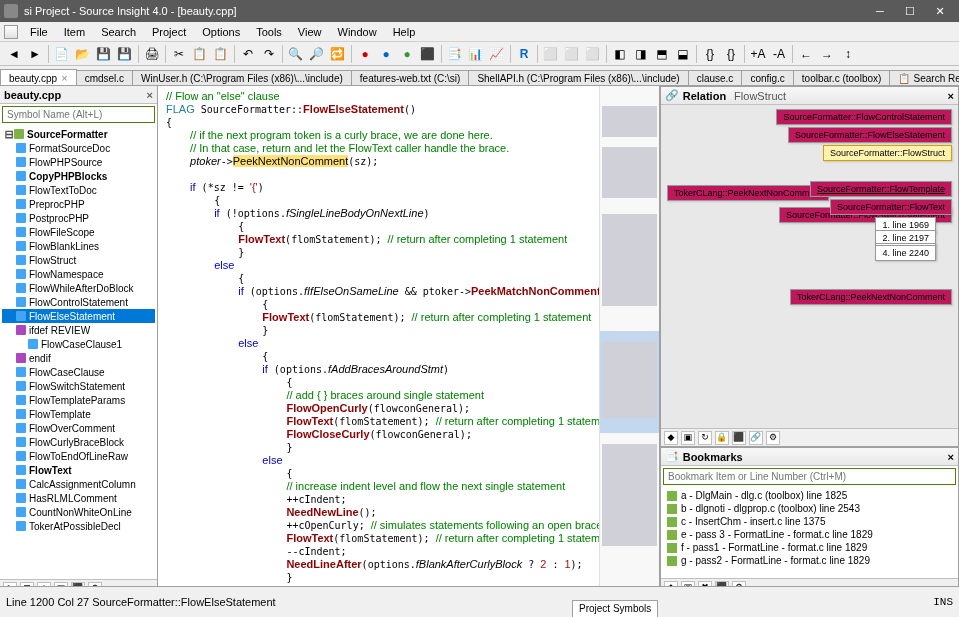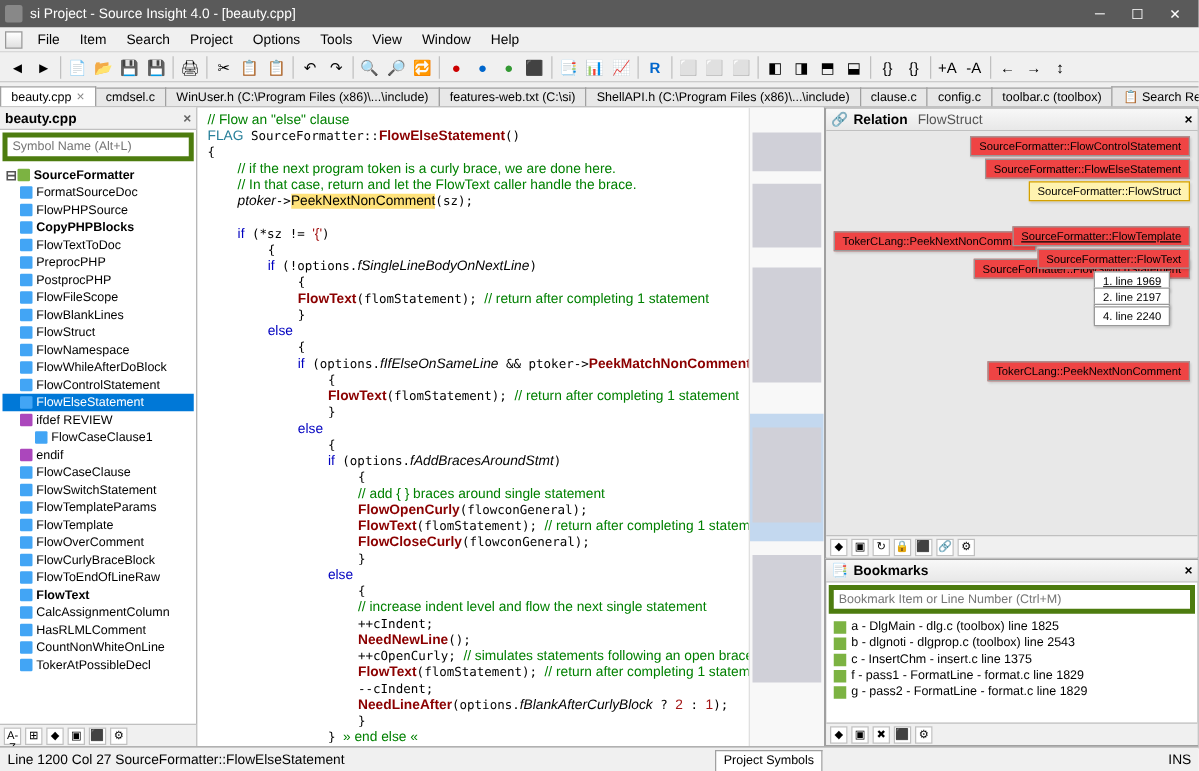--- a/index.html
+++ b/index.html
@@ -15,21 +15,21 @@
 .tbtn { width:20px; height:20px; border:1px solid transparent; display:flex; align-items:center; justify-content:center; font-size:12px; }
 .sep { width:1px; height:18px; background:#c0c0c0; margin:0 2px; }
 .tabbar { height:20px; background:#f0f0f0; display:flex; align-items:flex-end; border-bottom:1px solid #a0a0a0; overflow:hidden; }
 .tab { padding:2px 8px; border:1px solid #a0a0a0; border-bottom:none; background:#e8e8e8; margin-right:-1px; white-space:nowrap; font-size:10px; position:relative; top:1px; }
 .tab.active { background:#fff; z-index:1; }
 .tab .close { margin-left:4px; color:#888; }
 .main { display:flex; height:calc(100% - 106px); }
 .left { width:158px; display:flex; flex-direction:column; border-right:1px solid #a0a0a0; background:#fff; }
 .pheader { height:18px; background:#f0f0f0; border-bottom:1px solid #c0c0c0; display:flex; align-items:center; padding:0 4px; font-weight:bold; }
 .pheader .x { margin-left:auto; color:#666; }
-.searchbox { border:4px solid #4d7c0f; padding:2px 4px; margin:2px; font-size:10px; color:#888; }
+.searchbox { border:1px solid #4d7c0f; padding:2px 4px; margin:2px; font-size:10px; color:#888; }
 .tree { flex:1; overflow:hidden; padding:2px; }
 .tree .node { display:flex; align-items:center; padding:0 2px; height:14px; font-size:10px; white-space:nowrap; overflow:hidden; }
 .tree .node.l1 { padding-left:14px; }
 .tree .node.l2 { padding-left:26px; }
 .tree .node.bold { font-weight:bold; }
 .tree .node.sel { background:#0078d7; color:#fff; }
 .tree .exp { width:10px; text-align:center; color:#555; }
 .tree .ticon { width:10px; height:10px; background:#7cb342; margin-right:3px; border-radius:1px; }
 .tree .ticon.fn { background:#42a5f5; }
 .tree .ticon.def { background:#ab47bc; }
@@ -44,34 +44,34 @@
 .str { color:#a31515; }
 .ty { color:#267f99; }
 .hl { background:#ffe27a; }
 .mini { width:60px; background:#f8f8f8; border-left:1px solid #e0e0e0; position:relative; }
 .mini .chunk { position:absolute; left:2px; right:2px; background:#d0d0d8; }
 .mini .hl { position:absolute; left:0; right:0; background:#4a90d9; opacity:.3; }
 .right { width:300px; display:flex; flex-direction:column; border-left:1px solid #a0a0a0; }
 .panel { background:#fff; border:1px solid #a0a0a0; display:flex; flex-direction:column; }
 .panel .ph { height:18px; background:linear-gradient(#f8f8f8,#e8e8e8); border-bottom:1px solid #c0c0c0; display:flex; align-items:center; padding:0 4px; font-weight:bold; }
 .relpanel { flex:1; background:#e8e8e8; position:relative; overflow:hidden; }
-.relbox { position:absolute; background:#ef4444; border:1px solid #999; padding:2px 6px; font-size:9px; white-space:nowrap; box-shadow:1px 1px 2px rgba(0,0,0,.15); }
+.relbox { position:absolute; background:#be185d; border:1px solid #999; padding:2px 6px; font-size:9px; white-space:nowrap; box-shadow:1px 1px 2px rgba(0,0,0,.15); }
 .relbox.sel { background:#fff3b0; border:1px solid #d4a000; }
 .relbox.ln { background:#fff; }
 .bottom { height:180px; display:flex; border-top:2px solid #a0a0a0; }
 .ctxpanel { flex:1; display:flex; flex-direction:column; border-right:1px solid #a0a0a0; background:#fff; min-width:0; }
 .ctxhdr { padding:2px 4px; background:#f0f0f0; border-bottom:1px solid #c0c0c0; font-size:10px; }
 .ctxhdr b { font-size:11px; }
 .symbpanel { width:220px; display:flex; flex-direction:column; border-right:1px solid #a0a0a0; background:#fff; }
 .ptabs { display:flex; border-bottom:1px solid #a0a0a0; height:18px; }
 .ptab { padding:2px 6px; border:1px solid #a0a0a0; border-bottom:none; background:#e8e8e8; font-size:10px; margin-right:-1px; position:relative; top:1px; }
 .ptab.active { background:#fff; z-index:1; }
 .snippanel { width:235px; display:flex; flex-direction:column; background:#fff; }
-.status { position:absolute; bottom:0; left:0; right:0; height:20px; background:#f0f0f0; border-top:1px solid #a0a0a0; display:flex; align-items:center; padding:0 6px; font-size:10px; }
-.status .r { margin-left:auto; }
+.status { position:absolute; bottom:0; left:0; right:0; height:31px; background:#f0f0f0; border-top:1px solid #a0a0a0; display:flex; align-items:center; padding:0 6px; font-size:10px; }
+.status .r { margin-left:auto;font-family:Liberation Mono, monospace; }
 .bmk { height:150px; }
 .bmlist { flex:1; overflow:hidden; padding:2px; }
 .bmlist .bi { font-size:10px; height:13px; padding:0 4px; white-space:nowrap; display:flex; align-items:center; }
 .bmlist .bi .bic { width:10px; height:10px; background:#7cb342; margin-right:4px; flex-shrink:0; }
 </style>
 </head>
 <body>
 
 <div class="titlebar">
   <div class="icon"></div>
@@ -271,21 +271,21 @@
         <span class="x" style="margin-left:auto">×</span>
       </div>
       <div class="relpanel" id="relpanel">
         <div class="relbox" style="left:6px;top:80px">TokerCLang::PeekNextNonComment</div>
       <div class="relbox" style="right: 6px; top: 4px;">SourceFormatter::FlowControlStatement</div>
           <div class="relbox" style="right: 6px; top: 22px;">SourceFormatter::FlowElseStatement</div>
           <div class="relbox sel" style="right: 6px; top: 40px;">SourceFormatter::FlowStruct</div>
           <div class="relbox" style="right: 6px; top: 58px; margin-top: 44px;">SourceFormatter::FlowSwitchStatement</div>
           <div class="relbox" style="right: 6px; top: 76px; text-decoration: underline;">SourceFormatter::FlowTemplate</div>
           <div class="relbox" style="right: 6px; top: 94px;">SourceFormatter::FlowText</div>
-          <div class="relbox ln" style="right: 22px; top: 112px; font-size: 9px; text-decoration: underline;">1. line 1969</div>
+          <div class="relbox ln" style="right: 22px; top: 112px; font-size: 9px;">1. line 1969</div>
           <div class="relbox ln" style="right: 22px; top: 125px; font-size: 9px;">2. line 2197</div>
           <div class="relbox ln" style="right: 22px; top: 138px; font-size: 9px; text-align: center;">3. line 2231</div>
           <div class="relbox ln" style="right: 22px; top: 140px; font-size: 9px;">4. line 2240</div>
           <div class="relbox" style="right: 6px; top: 184px;">TokerCLang::PeekNextNonComment</div>
         </div>
       <div class="bottombar">
         <div class="btn">◆</div>
         <div class="btn">▣</div>
         <div class="btn">↻</div>
         <div class="btn">🔒</div>
@@ -298,20 +298,21 @@
       <div class="ph">
         <span style="color:#c80;margin-right:4px">📑</span>
         <span>Bookmarks</span>
         <span class="x" style="margin-left:auto">×</span>
       </div>
       <input class="searchbox" placeholder="Bookmark Item or Line Number (Ctrl+M)" style="">
       <div class="bmlist" id="bmlist">
           <div class="bi"><span class="bic"></span>a - DlgMain - dlg.c (toolbox) line 1825</div>
           <div class="bi"><span class="bic"></span>b - dlgnoti - dlgprop.c (toolbox) line 2543</div>
           <div class="bi"><span class="bic"></span>c - InsertChm - insert.c line 1375</div>
+          <div class="bi"><span class="bic"></span>e - pass 3 - FormatLine - format.c line 1829</div>
           <div class="bi"><span class="bic"></span>f - pass1 - FormatLine - format.c line 1829</div>
           <div class="bi"><span class="bic"></span>g - pass2 - FormatLine - format.c line 1829</div>
         </div>
       <div class="bottombar">
         <div class="btn">◆</div>
         <div class="btn">▣</div>
         <div class="btn">✖</div>
         <div class="btn">⬛</div>
         <div class="btn">⚙</div>
       </div>

